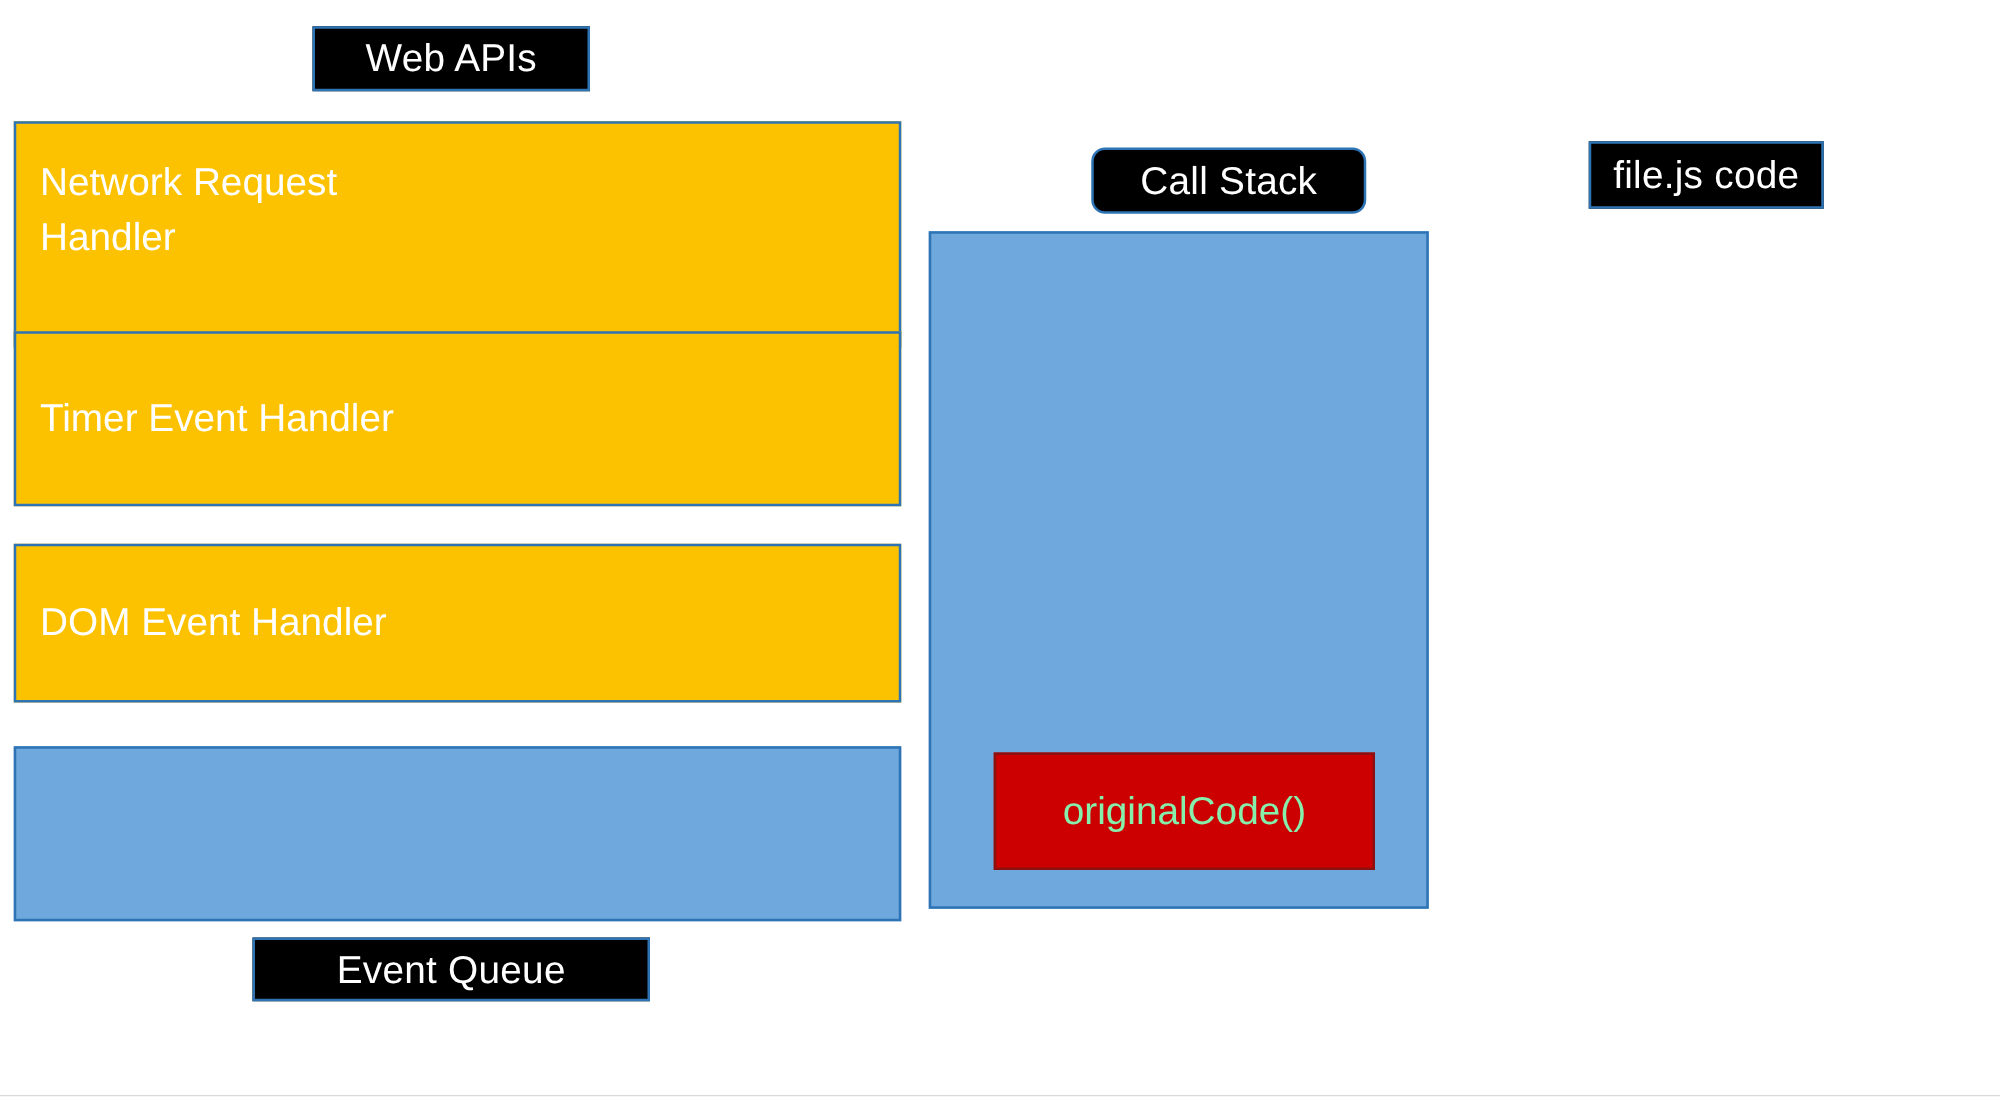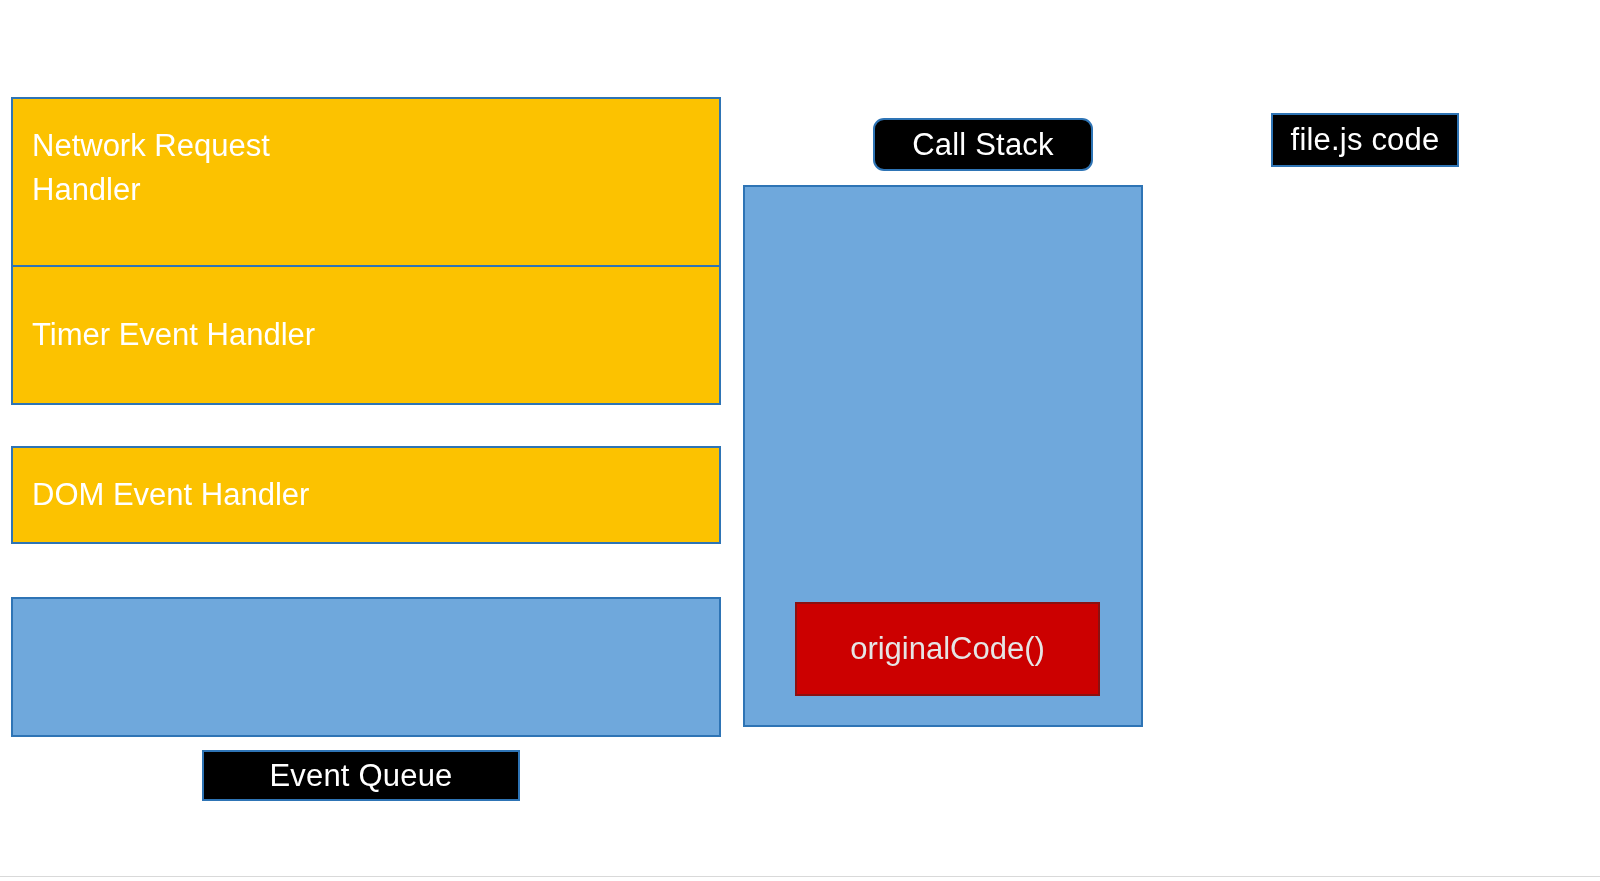--- a/index.html
+++ b/index.html
@@ -63,21 +63,21 @@
     border: 2px solid #2E74B5;
     box-sizing: border-box;
   }
 
   
   .red-box {
     position: absolute;
     background: #CC0000;
     border: 2px solid #8C1010;
     box-sizing: border-box;
-    color: #e5e5e5;
+    color: #86efac;
     font-size: 31px;
     display: flex;
     align-items: center;
     justify-content: center;
     white-space: nowrap;
   }
 
   
   .footer-rule {
     position: absolute;
@@ -85,31 +85,34 @@
     width: 1600px;
     height: 1px;
     background: #D9D9D9;
   }
 </style>
 </head>
 <body>
 
 <div id="canvas">
 
+  <div class="plaque" style="left:250px; top:21px; width:222px; height:52px;">
+    <span>Web APIs</span>
+  </div>
 
   <div class="yellow-box top-align" style="left:11px; top:97px; width:710px; height:181px;">
     <span class="label">Network Request
 Handler</span>
   </div>
 
   <div class="yellow-box" style="left:11px; top:265px; width:710px; height:140px;">
     <span class="label">Timer Event Handler</span>
   </div>
 
-  <div class="yellow-box" style="left:11px; top:446px; width:710px; height:98px;">
+  <div class="yellow-box" style="left:11px; top:435px; width:710px; height:127px;">
     <span class="label">DOM Event Handler</span>
   </div>
 
   <div class="blue-box" style="left:11px; top:597px; width:710px; height:140px;">
   </div>
 
   <div class="plaque" style="left:202px; top:750px; width:318px; height:51px;">
     <span>Event Queue</span>
   </div>
 

